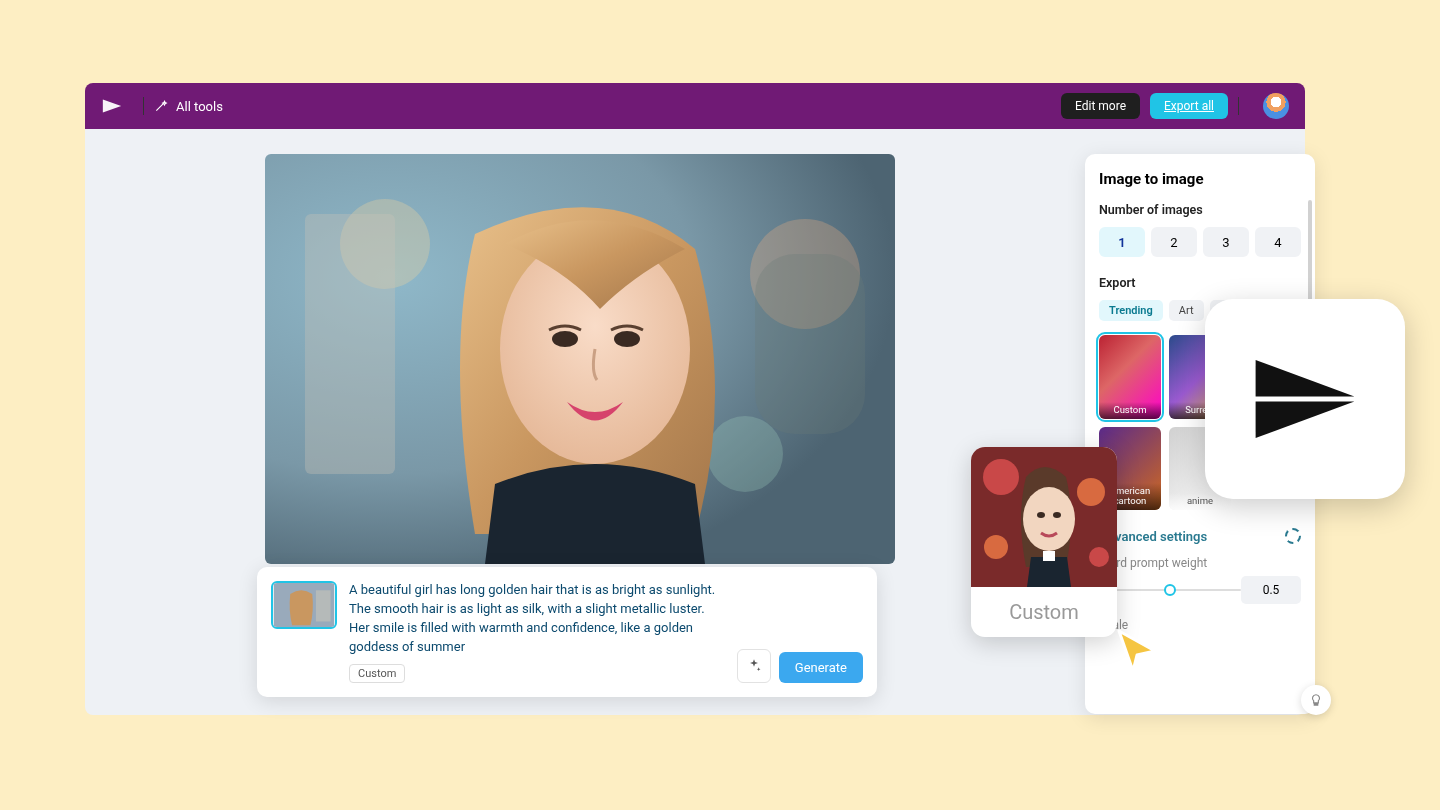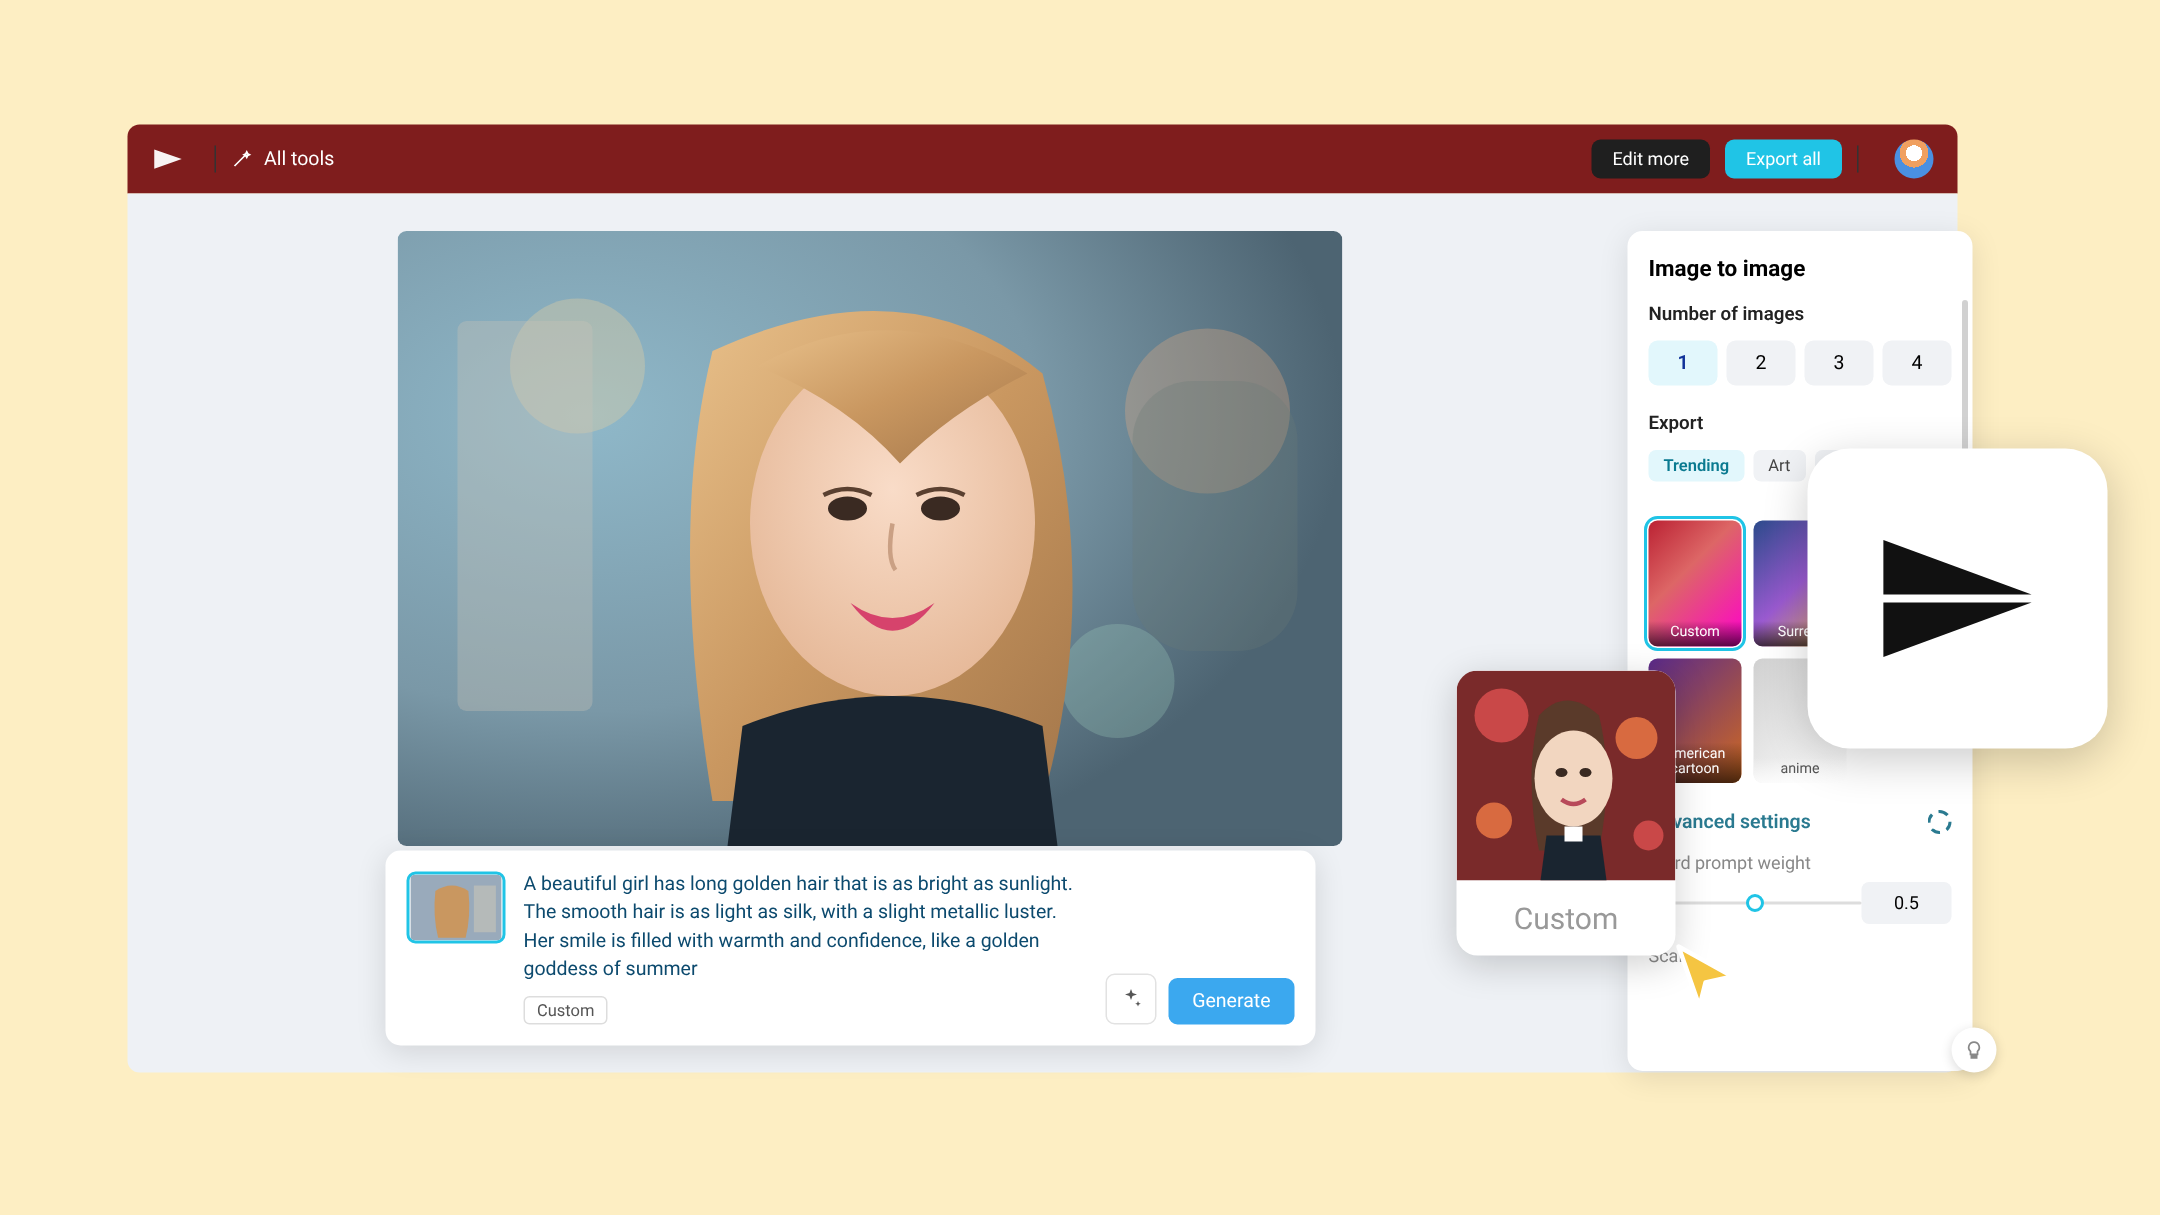--- a/index.html
+++ b/index.html
@@ -1,25 +1,25 @@
 <!DOCTYPE html>
 <html><head>
 <meta charset="utf-8">
 <style>
   * { box-sizing: border-box; margin: 0; padding: 0; font-family: -apple-system, BlinkMacSystemFont, "Segoe UI", Roboto, sans-serif; }
   body { background: #fdeec3; width: 1440px; height: 810px; position: relative; overflow: hidden; }
   .stage { position: absolute; left: 20px; top: 20px; right: 20px; bottom: 20px; border-radius: 16px; overflow: visible; }
-  .topbar { position: absolute; left: 65px; right: 115px; top: 63px; height: 46px; background: #7f1d1d; border-radius: 8px 8px 0 0; display: flex; align-items: center; padding: 0 16px; }
+  .topbar { position: absolute; left: 65px; right: 115px; top: 63px; height: 46px; background: #701a75; border-radius: 8px 8px 0 0; display: flex; align-items: center; padding: 0 16px; }
   .logo-icon { width: 22px; height: 22px; margin-right: 10px; display: flex; align-items: center; justify-content: center; }
   .vbar { width: 1px; height: 18px; background: #333; margin: 0 10px; }
   .alltools { display: flex; align-items: center; gap: 8px; font-size: 13px; color: #fff; cursor: pointer; }
   .spacer { flex: 1; }
   .btn { font-size: 12px; padding: 6px 14px; border-radius: 6px; border: none; cursor: pointer; }
   .btn-dark { background: #1f1f1f; color: #fff; margin-right: 10px; }
-  .btn-cyan { background: #20c4e6; color: #fff; }
+  .btn-cyan { background: #20c4e6; color: #fff; text-decoration: underline; }
   .avatar { width: 26px; height: 26px; border-radius: 50%; margin-left: 14px; background: radial-gradient(circle at 50% 35%, #fff 0 25%, #f0a060 25% 45%, #4a90e2 45% 100%); }
 
   .workspace { position: absolute; left: 65px; right: 115px; top: 109px; bottom: 75px; background: #eef1f5; border-radius: 0 0 8px 8px; overflow: visible; }
 
   .main-image { position: absolute; left: 180px; top: 25px; width: 630px; height: 410px; border-radius: 6px; overflow: hidden; }
   .main-image svg { width: 100%; height: 100%; }
 
   .prompt-card { position: absolute; left: 172px; top: 438px; width: 620px; background: #fff; border-radius: 10px; padding: 14px; box-shadow: 0 4px 20px rgba(0,0,0,0.12); display: flex; gap: 12px; }
   .thumb { width: 66px; height: 48px; border: 2px solid #20c4e6; border-radius: 6px; flex-shrink: 0; overflow: hidden; }
   .thumb svg { width: 100%; height: 100%; }
@@ -29,21 +29,21 @@
   .prompt-actions { display: flex; align-items: flex-end; gap: 8px; }
   .icon-btn { width: 34px; height: 34px; border: 1px solid #e2e2e2; border-radius: 6px; background: #fff; display: flex; align-items: center; justify-content: center; cursor: pointer; }
   .gen-btn { background: #3ba8ef; color: #fff; font-size: 13px; padding: 8px 16px; border-radius: 6px; border: none; cursor: pointer; }
 
   .panel { position: absolute; right: -10px; top: 25px; width: 230px; background: #fff; border-radius: 10px; padding: 16px 14px; box-shadow: 0 4px 20px rgba(0,0,0,0.10); height: 560px; overflow: hidden; }
   .panel h3 { font-size: 15px; font-weight: 700; margin-bottom: 14px; }
   .section-label { font-size: 12.5px; font-weight: 600; color: #222; margin-bottom: 10px; }
   .num-row { display: flex; gap: 6px; margin-bottom: 18px; }
   .num-chip { flex: 1; height: 30px; border-radius: 6px; background: #f0f2f5; display: flex; align-items: center; justify-content: center; font-size: 13px; cursor: pointer; }
   .num-chip.active { background: #e2f7fc; color: #139; font-weight: 600; }
-  .style-tabs { display: flex; gap: 6px; margin-bottom: 26px; }
+  .style-tabs { display: flex; gap: 6px; margin-bottom: 14px; }
   .style-tab { font-size: 11px; padding: 4px 10px; border-radius: 5px; background: #f0f2f5; color: #444; cursor: pointer; }
   .style-tab.active { background: #e2f7fc; color: #0a7a90; font-weight: 600; }
   .style-grid { display: grid; grid-template-columns: repeat(3,1fr); gap: 8px; margin-bottom: 18px; }
   .style-cell { position: relative; aspect-ratio: 1/1.35; border-radius: 6px; overflow: hidden; cursor: pointer; background: #333; }
   .style-cell.sel { outline: 2px solid #20c4e6; outline-offset: 1px; }
   .style-cell .lbl { position: absolute; left: 0; right: 0; bottom: 0; font-size: 9.5px; color: #fff; text-align: center; padding: 3px 2px; background: linear-gradient(transparent, rgba(0,0,0,0.65)); line-height: 1.15; }
   .adv-head { display: flex; justify-content: space-between; align-items: center; font-size: 13px; font-weight: 600; color: #2a7a90; margin-bottom: 12px; }
   .reset-ic { width: 16px; height: 16px; border: 2px dashed #2a7a90; border-radius: 50%; }
   .setting-label { font-size: 12px; color: #888; margin-bottom: 6px; }
   .slider-row { display: flex; align-items: center; gap: 0; margin-bottom: 14px; }

